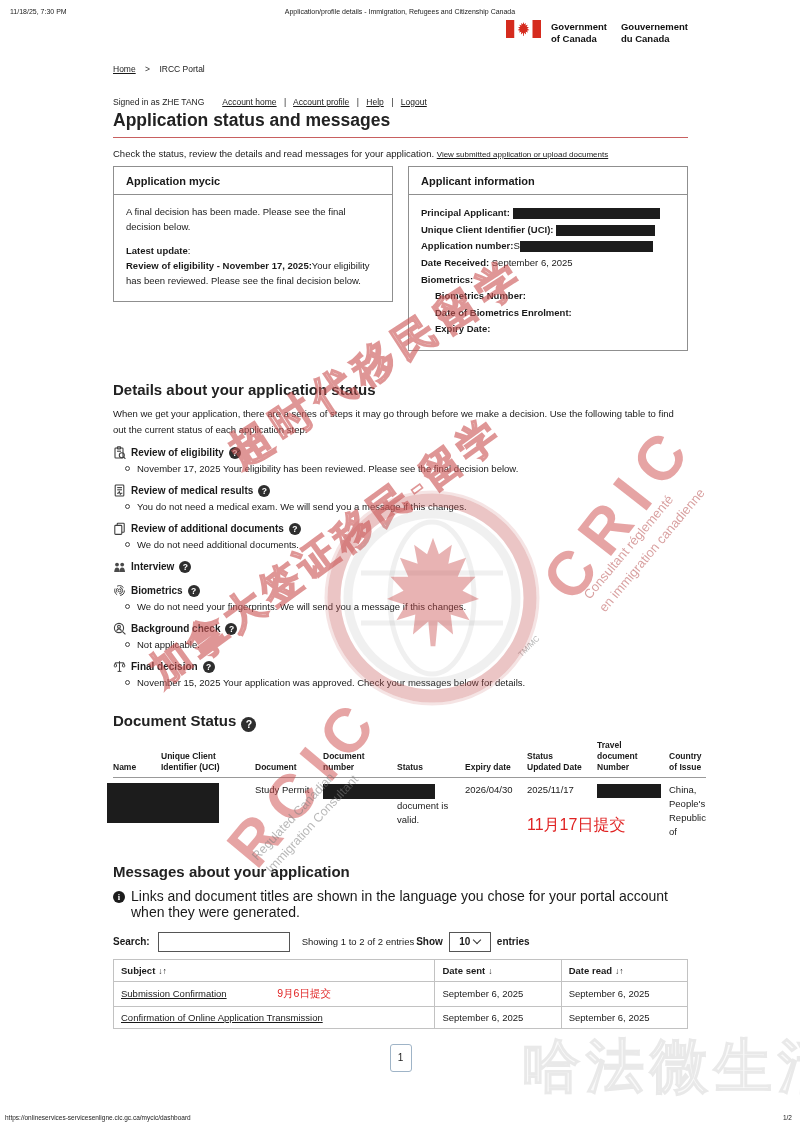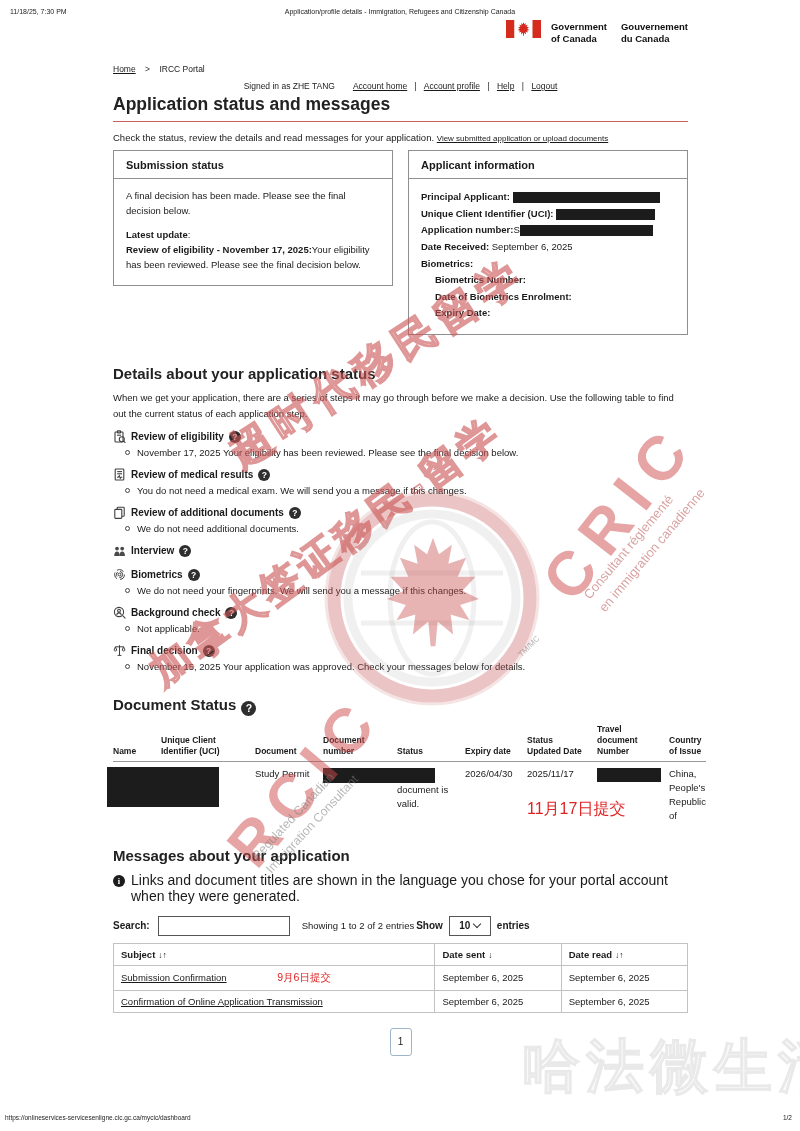--- a/index.html
+++ b/index.html
@@ -19,21 +19,21 @@
 
   
   .goc { display:flex; align-items:flex-start; gap:10px; height:34px;justify-content:flex-end; }
   .goc svg { display:block; }
   .wordmark { display:flex; gap:14px; font-size:9.5px; font-weight:bold; line-height:1.25; color:#111; padding-top:1px; }
 
   .breadcrumb { margin-top:10px; font-size:8.5px; }
   .breadcrumb a { color:#1a1a1a; text-decoration:underline; cursor:pointer; }
   .breadcrumb .sep { margin:0 7px; color:#333; }
 
-  .account-bar { margin-top:7px; font-size:8.5px; text-align:center; color:#222; }
+  .account-bar { margin-top:23px; font-size:8.5px; text-align:left; color:#222; }
   .account-bar .signed { margin-right:16px; text-decoration:none; }
   .account-bar a { color:#1a1a1a; text-decoration:underline; cursor:pointer; }
   .account-bar .pipe { margin:0 5px; }
 
   h1.page-title { margin-top:3px; font-size:17.5px; font-weight:bold; color:#222;
     padding-bottom:6px; border-bottom:1.5px solid #c86060; }
 
   .intro { margin-top:10px; font-size:9.5px; }
   .intro a { font-size:8px; color:#1a1a1a; text-decoration:underline; cursor:pointer;margin-top:12px; }
 
@@ -177,21 +177,21 @@
     <h1 class="page-title">Application status and messages</h1>
 
     <div class="intro">
       <span>Check the status, review the details and read messages for your application.</span>
       <a>View submitted application or upload documents</a>
     </div>
 
     <div class="boxes">
 
       <div class="box">
-        <div class="box-h">Submission status</div>
+        <div class="box-h">Application mycic</div>
         <div class="box-b">
           <p>A final decision has been made. Please see the final decision below.</p>
           <p>
             <b>Latest update</b>:<br>
             <b>Review of eligibility - November 17, 2025:</b><span>Your eligibility has been reviewed. Please see the final decision below.</span>
           </p>
         </div>
       </div>
 
       <div class="box">

